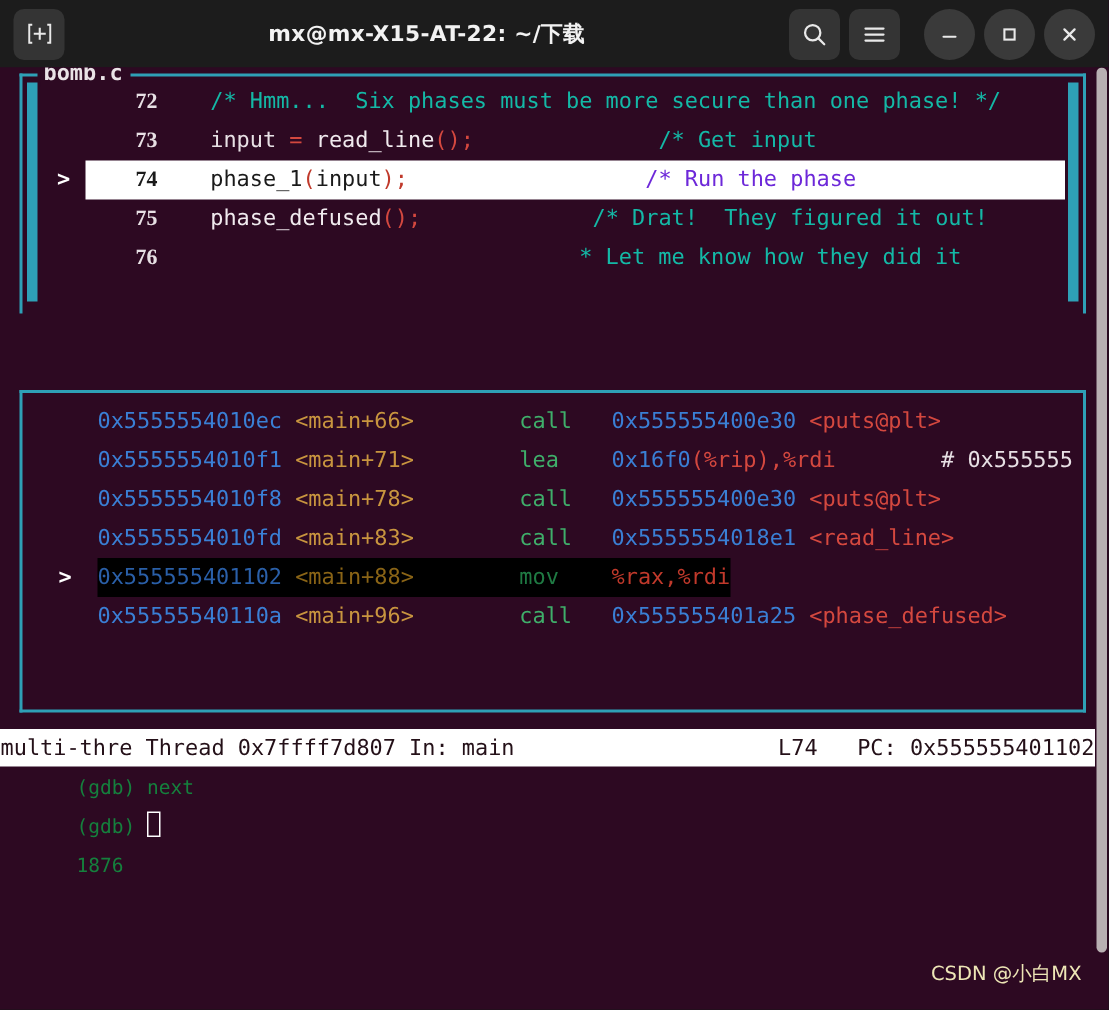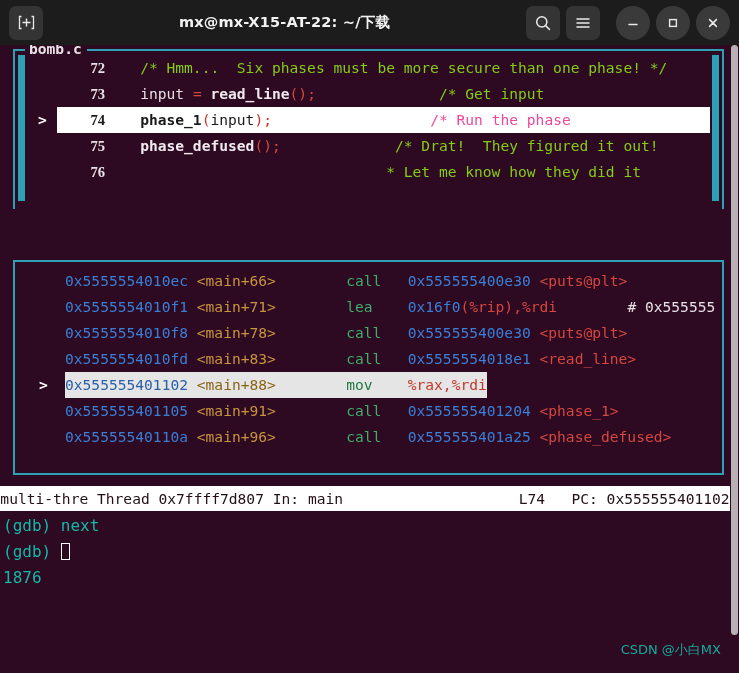--- a/index.html
+++ b/index.html
@@ -161,32 +161,32 @@
     background: #ffffff;
   }
   .row.hl .lineno {
     background: #ffffff;
     color: #2d0922;
   }
   .row.hl { }
   .hlwrap { background: #ffffff; display: inline-block; }
 
   
-  .c-comment { color: #84cc16; }
+  .c-comment { color: #14b8a6; }
   .c-punct   { color: #d4483f; }
-  .c-ident   { color: #f0eaee; font-weight: bold; }
+  .c-ident   { color: #f0eaee; font-weight: normal; }
   .c-plain   { color: #e7e0e4; }
   .c-addr    { color: #3a7fd5; }
   .c-sym     { color: #c8953f; }
   .c-symname { color: #d4483f; }
   .c-mnem    { color: #3fae6a; }
   .c-reg     { color: #d4483f; text-align: right; }
 
   
-  .hl .c-comment { color: #ec4899; }
+  .hl .c-comment { color: #6d28d9; }
   .hl .c-punct   { color: #c0392b; }
   .hl .c-ident   { color: #1a1a1a; }
   .hl .c-plain   { color: #1a1a1a; }
   .hl .c-addr    { color: #2a5fa8; }
   .hl .c-sym     { color: #8a6416; }
   .hl .c-mnem    { color: #1f7a43; }
   .hl .c-reg     { color: #c0392b; }
 
   
   #asm-pane {
@@ -210,21 +210,21 @@
   }
   .amarker {
     display: inline-block;
     width: 40px;
     padding-left: 14px;
     box-sizing: border-box;
     color: #ffffff;
     font-weight: bold;
   }
   .acontent { display: inline-block; }
-  .arow.hl .acontent { background: #e5e5e5; }
+  .arow.hl .acontent { background: #000000; }
 
   
   #statusbar {
     position: absolute;
     left: 0; top: 441px;
     width: 730px; height: 25px;
     background: #ffffff;
     color: #241018;
     font-size: 14.6px;
     line-height: 25px;
@@ -236,36 +236,37 @@
   
   #cmdarea {
     position: absolute;
     left: 0; top: 468px;
     width: 720px;
     padding-left: 3px;
   }
   .cmdline {
     height: 26px; line-height: 26px;
     white-space: pre;
-    font-size: 16px;
-    color: #14b8a6;
+    font-size: 13px;
+    color: #15803d;
+    margin-left: 48px;
   }
   .cursor-box {
     display: inline-block;
     width: 9px; height: 17px;
     border: 1.6px solid #ffffff;
     box-sizing: border-box;
     vertical-align: -3px;
   }
 
   
   #watermark {
     position: absolute;
     right: 18px; bottom: 10px;
-    color: #14b8a6;
+    color: #fef9c3;
     font-family: "DejaVu Sans", "Liberation Sans", sans-serif;
     font-size: 13px;
     opacity: .92;
   }
 </style>
 </head>
 <body>
 
 <div id="window">
 
@@ -338,21 +339,20 @@
       <div class="thin-rail" style="left:0;top:0;width:711px;height:2px;"></div>
       <div class="thin-rail" style="left:0;bottom:0;width:711px;height:2px;"></div>
       <div class="thin-rail" style="left:0;top:0;width:2px;height:215px;"></div>
       <div class="thin-rail" style="right:0;top:0;width:2px;height:215px;"></div>
       <div id="asm-rows">
           <div class="arow"><span class="amarker"></span><span class="acontent"><span class="c-addr">0x5555554010ec </span><span class="c-sym">&lt;main</span><span class="c-sym">+66&gt;</span><span class="c-plain">        </span><span class="c-mnem">call</span><span class="c-plain">   </span><span class="c-addr">0x555555400e30 </span><span class="c-symname">&lt;puts@plt&gt;</span></span></div>
           <div class="arow"><span class="amarker"></span><span class="acontent"><span class="c-addr">0x5555554010f1 </span><span class="c-sym">&lt;main</span><span class="c-sym">+71&gt;</span><span class="c-plain">        </span><span class="c-mnem">lea</span><span class="c-plain">    </span><span class="c-addr">0x16f0</span><span class="c-reg">(%rip)</span><span class="c-reg">,%rdi</span><span class="c-plain">        </span><span class="c-plain"># 0x555555</span></span></div>
           <div class="arow"><span class="amarker"></span><span class="acontent"><span class="c-addr">0x5555554010f8 </span><span class="c-sym">&lt;main</span><span class="c-sym">+78&gt;</span><span class="c-plain">        </span><span class="c-mnem">call</span><span class="c-plain">   </span><span class="c-addr">0x555555400e30 </span><span class="c-symname">&lt;puts@plt&gt;</span></span></div>
           <div class="arow"><span class="amarker"></span><span class="acontent"><span class="c-addr">0x5555554010fd </span><span class="c-sym">&lt;main</span><span class="c-sym">+83&gt;</span><span class="c-plain">        </span><span class="c-mnem">call</span><span class="c-plain">   </span><span class="c-addr">0x5555554018e1 </span><span class="c-symname">&lt;read_line&gt;</span></span></div>
           <div class="arow hl"><span class="amarker">&gt;</span><span class="acontent"><span class="c-addr">0x555555401102 </span><span class="c-sym">&lt;main</span><span class="c-sym">+88&gt;</span><span class="c-plain">        </span><span class="c-mnem">mov</span><span class="c-plain">    </span><span class="c-reg">%rax,%rdi</span></span></div>
-          <div class="arow"><span class="amarker"></span><span class="acontent"><span class="c-addr">0x555555401105 </span><span class="c-sym">&lt;main</span><span class="c-sym">+91&gt;</span><span class="c-plain">        </span><span class="c-mnem">call</span><span class="c-plain">   </span><span class="c-addr">0x555555401204 </span><span class="c-symname">&lt;phase_1&gt;</span></span></div>
           <div class="arow"><span class="amarker"></span><span class="acontent"><span class="c-addr">0x55555540110a </span><span class="c-sym">&lt;main</span><span class="c-sym">+96&gt;</span><span class="c-plain">        </span><span class="c-mnem">call</span><span class="c-plain">   </span><span class="c-addr">0x555555401a25 </span><span class="c-symname">&lt;phase_defused&gt;</span></span></div>
         </div>
     </div>
 
     <div id="statusbar">multi-thre Thread 0x7ffff7d807 In: main                    L74   PC: 0x555555401102</div>
 
     <div id="cmdarea">
         <div class="cmdline"><span>(gdb) </span><span>next</span></div>
         <div class="cmdline"><span>(gdb) </span><span></span><span class="cursor-box"></span></div>
         <div class="cmdline"><span></span><span>1876</span></div>

